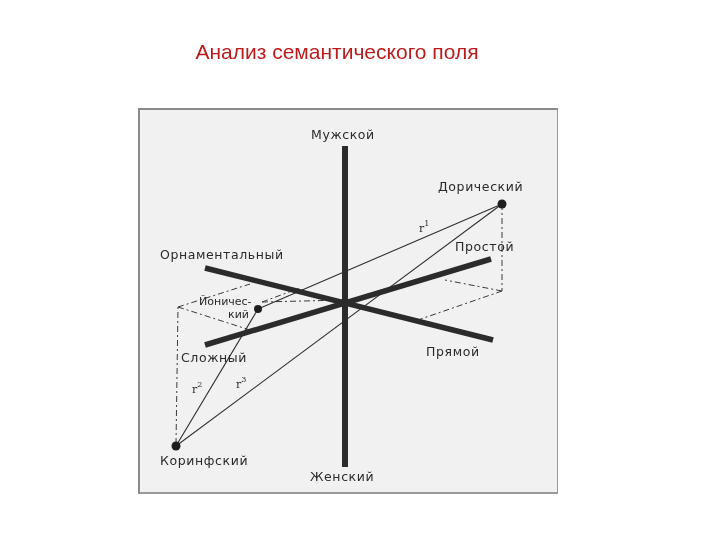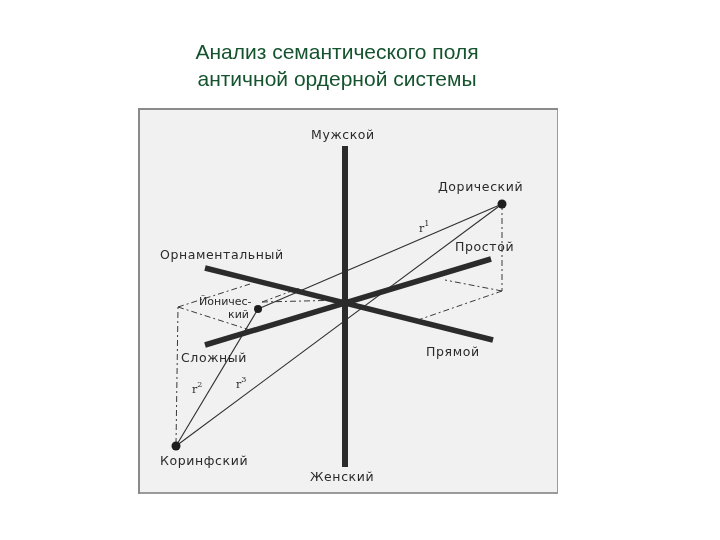--- a/index.html
+++ b/index.html
@@ -10,21 +10,21 @@
       overflow: hidden;
       font-family: "Liberation Sans", sans-serif;
     }
     .title {
       position: absolute;
       left: 0; top: 38px;
       width: 674px;
       text-align: center;
       font-size: 21px;
       line-height: 27px;
-      color: #14532d;
+      color: #b91c1c;
     }
     .title span { display: block; }
     .figure {
       position: absolute;
       left: 138px; top: 108px;
       width: 420px; height: 386px;
       background: #f1f1f1;
       box-shadow: inset 2px 2px 0 #8a8a8a, inset -1px -2px 0 #9a9a9a;
     }
     svg.diagram {
@@ -47,21 +47,20 @@
       font-family: "DejaVu Serif", serif;
       font-size: 11px;
       fill: #2a2a2a;
     }
   </style>
 </head>
 <body>
 
 <div class="title">
   <span>Анализ семантического поля</span>
-  <span>античной ордерной системы</span>
 </div>
 
 <div class="figure"></div>
 
 <svg class="diagram" viewBox="0 0 720 540" xmlns="http://www.w3.org/2000/svg">
 
   <g stroke="#3a3a3a" stroke-width="1" fill="none" stroke-dasharray="6 3 2 3">
 
     <line x1="502" y1="204" x2="502" y2="291"></line>
 

